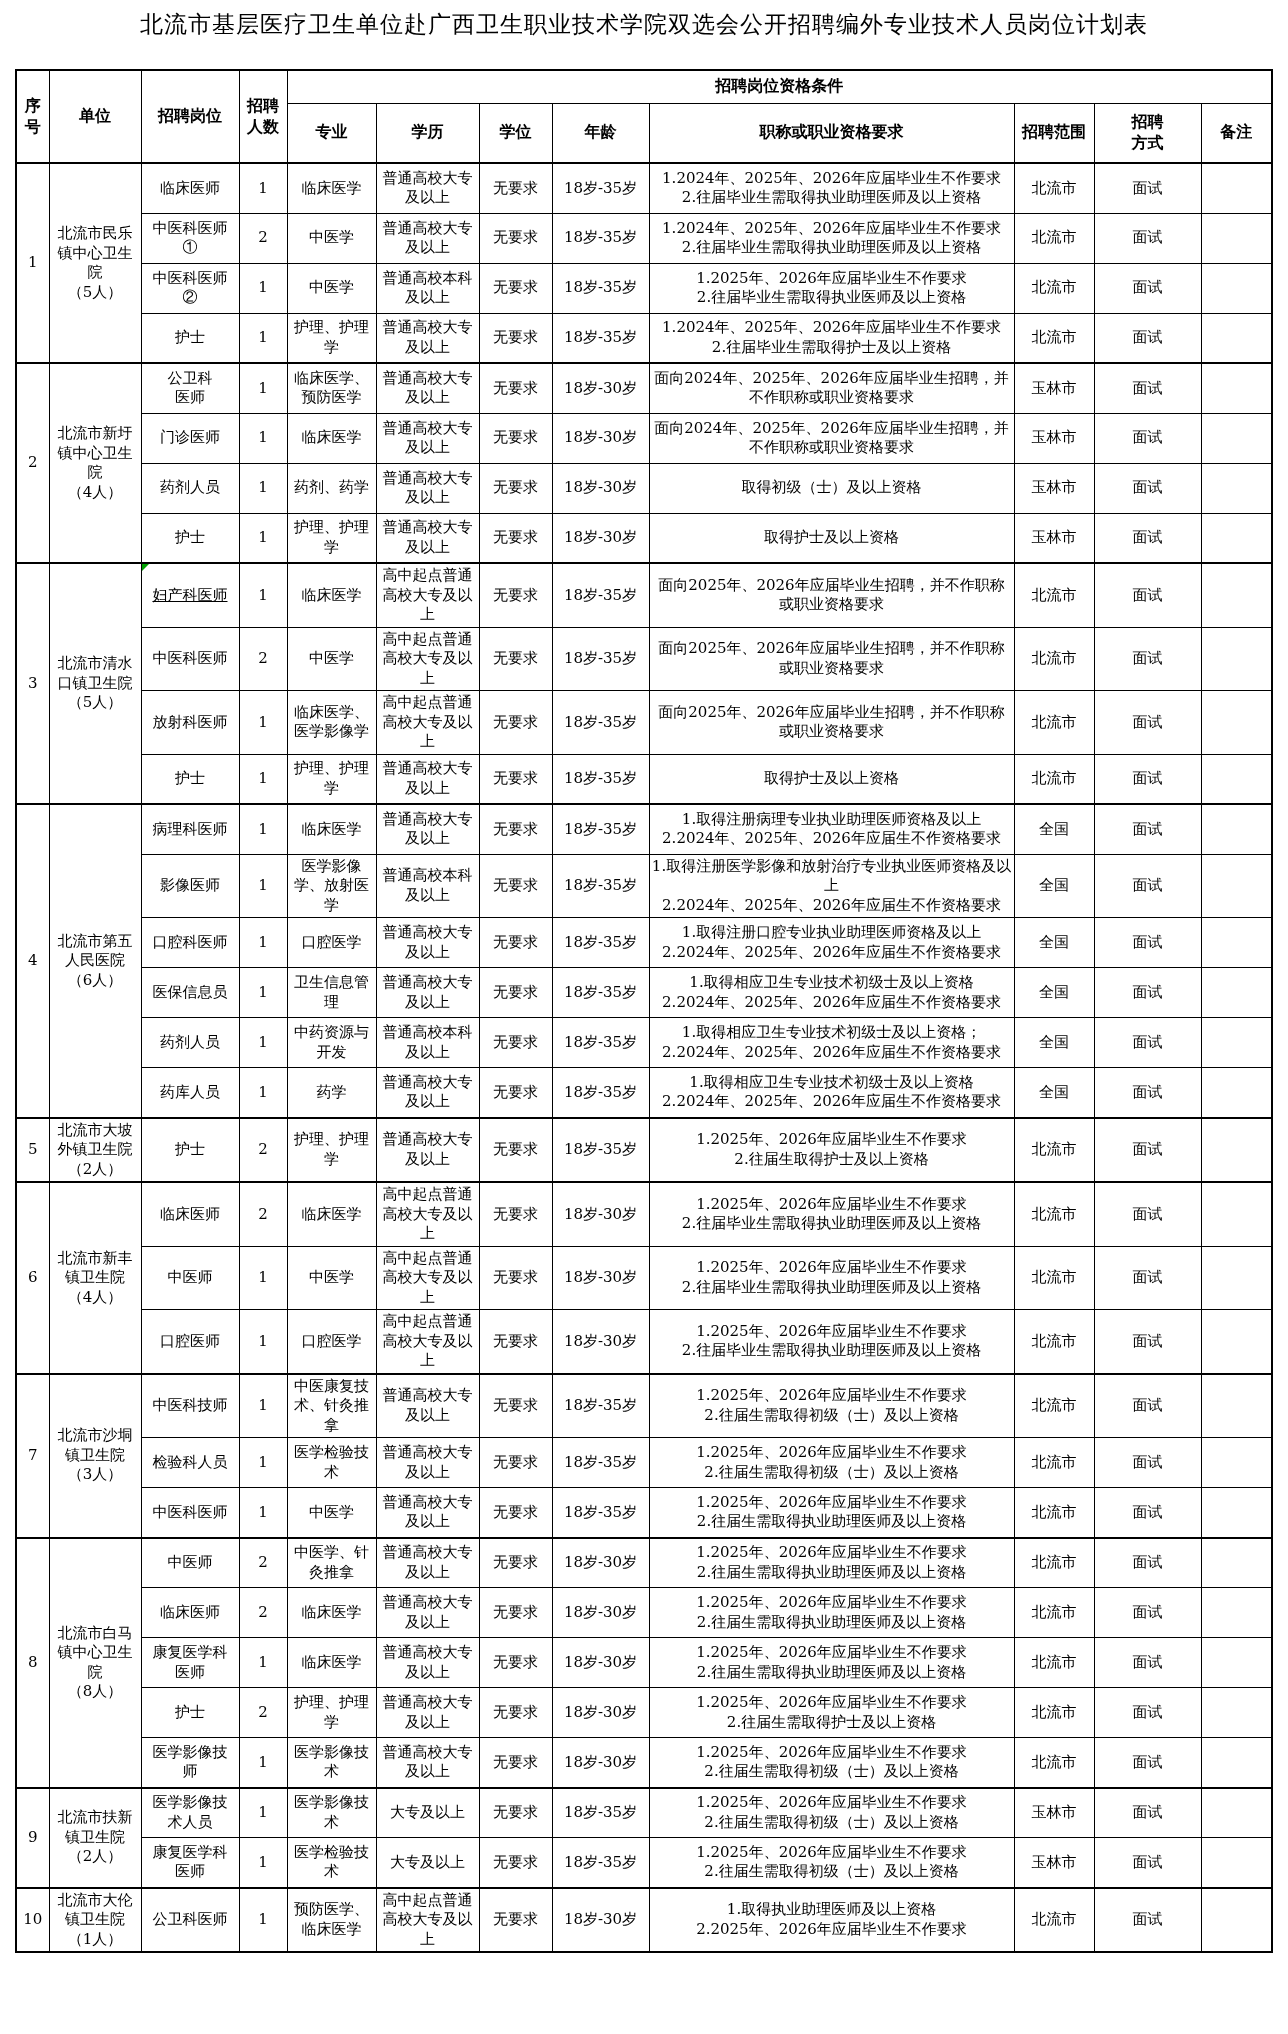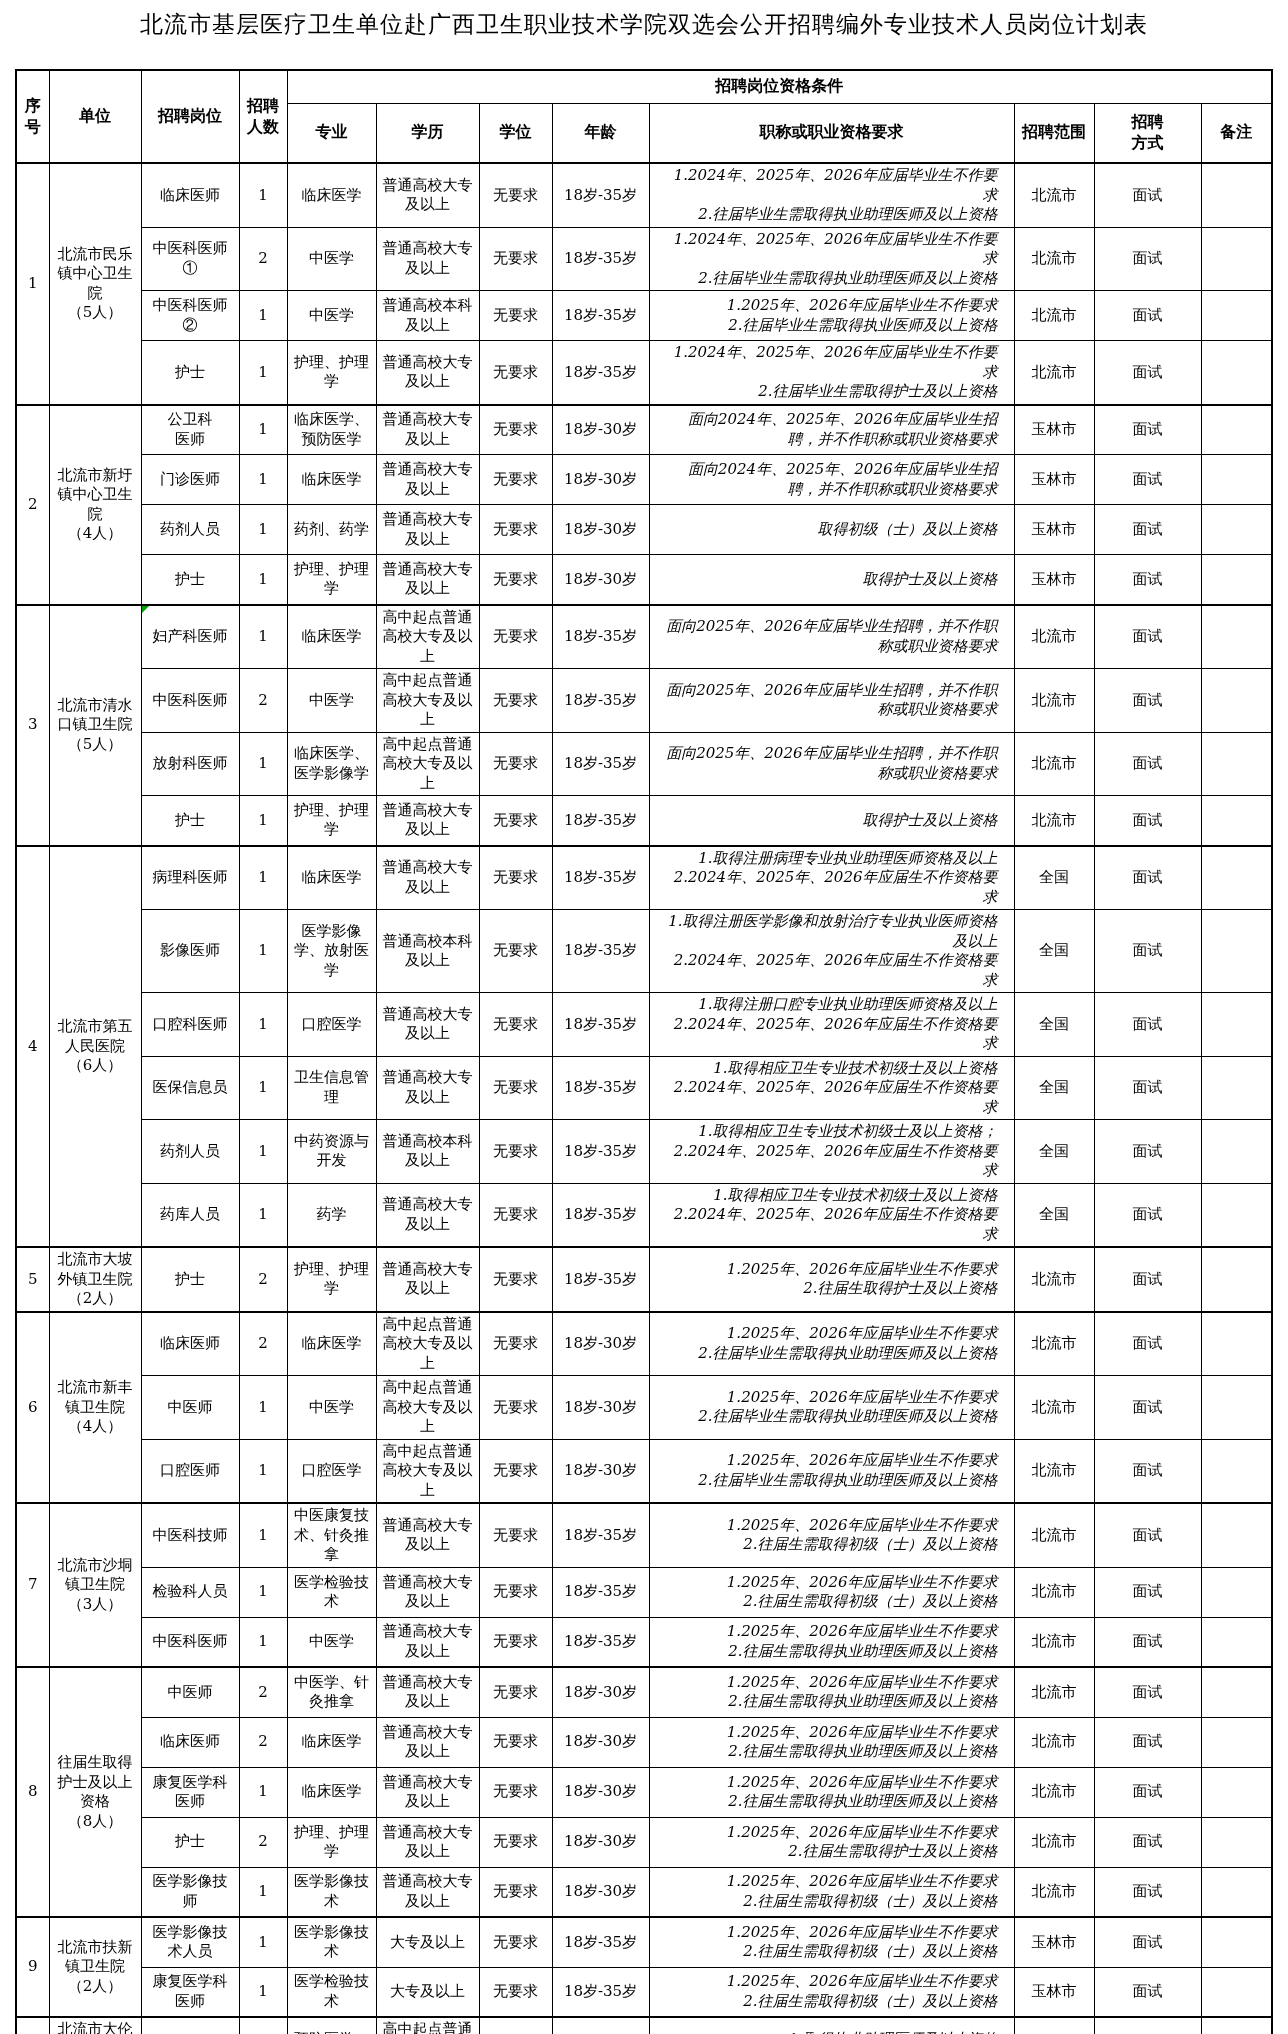--- a/index.html
+++ b/index.html
@@ -4,23 +4,23 @@
 <style>
   html,body{margin:0;padding:0;background:#ffffff;}
   body{width:1288px;color:#000;font-family:"DejaVu Serif","Liberation Serif",serif;}
   .title{font-size:23px;font-weight:normal;text-align:center;padding:9px 6px 13px;letter-spacing:1px;}
   table{border-collapse:collapse;table-layout:fixed;margin:16px auto;border:2px solid #000;}
   th,td{border:1px solid #000;vertical-align:middle;text-align:center;font-size:15px;line-height:1.3;padding:2px 4px;white-space:pre-line;overflow:hidden;word-break:break-word;}
   thead th{font-size:16px;font-weight:bold;}
   thead tr.h1{height:33px;}
   thead tr.h2{height:60px;font-family:Liberation Serif, serif;}
   tbody tr{height:50px;}
-  td.req{text-align:right;padding:2px 16px;font-style:italic;}
+  td.req{text-align:center;padding:2px 2px;}
   tr.gs td{border-top:2px solid #000;}
-  td.rel{position:relative;}
+  td.rel{position:relative;text-decoration:underline;}
   .marker{position:absolute;left:0;top:0;width:0;height:0;border-top:7px solid #00a000;border-right:7px solid transparent;}
 </style>
 </head>
 <body>
 
 <div class="title">北流市基层医疗卫生单位赴广西卫生职业技术学院双选会公开招聘编外专业技术人员岗位计划表</div>
 
 <table>
   <colgroup>
     <col style="width:33px">
@@ -391,21 +391,21 @@
         <td>无要求</td>
         <td>18岁-35岁</td>
         <td class="req">1.2025年、2026年应届毕业生不作要求
 2.往届生需取得执业助理医师及以上资格</td>
         <td>北流市</td>
         <td>面试</td>
         <td></td>
       </tr>
       <tr class="gs">
         <td rowspan="5">8</td>
-        <td rowspan="5">往届生取得护士及以上资格
+        <td rowspan="5">北流市白马镇中心卫生院
 （8人）</td>
         <td>中医师</td>
         <td>2</td>
         <td>中医学、针灸推拿</td>
         <td>普通高校大专及以上</td>
         <td>无要求</td>
         <td>18岁-30岁</td>
         <td class="req">1.2025年、2026年应届毕业生不作要求
 2.往届生需取得执业助理医师及以上资格</td>
         <td>北流市</td>

